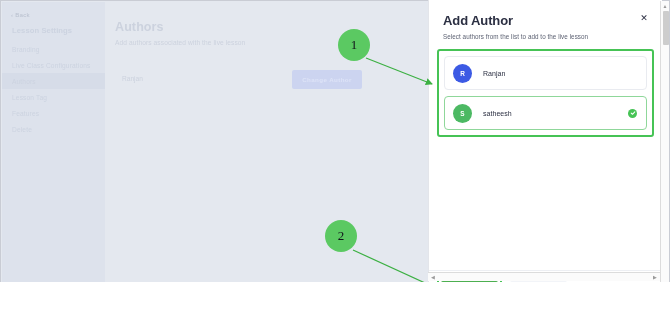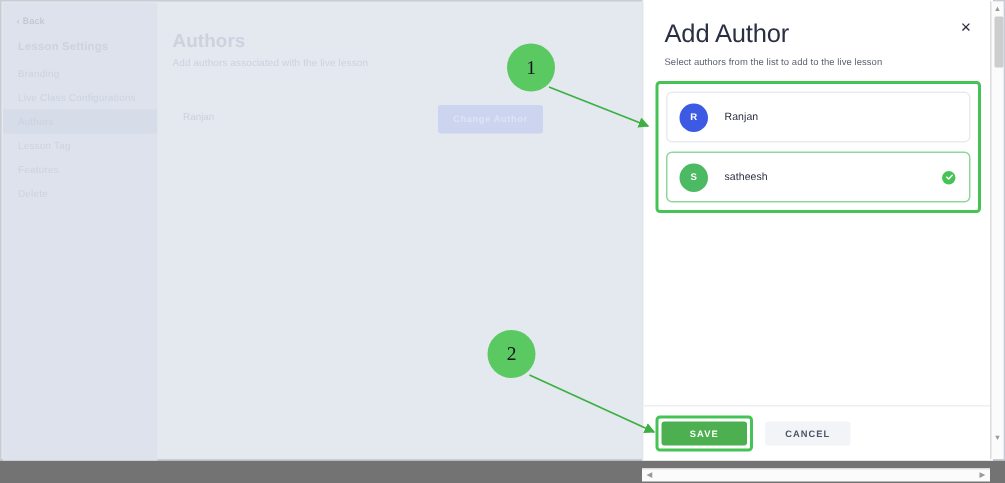--- a/index.html
+++ b/index.html
@@ -8,23 +8,23 @@
     background: #ffffff;
   }
   body {
     font-family: "Liberation Sans", sans-serif;
     -webkit-font-smoothing: antialiased;
   }
 
   #screen {
     position: relative;
     width: 670px;
-    height: 322px;
+    height: 282px;
     overflow: hidden;
-    background: #737373;
+    background: #fef9c3;
     box-sizing: border-box;
   }
 
   
   .app-bg {
     position: absolute;
     left: 0; top: 0;
     width: 670px;
     height: 307px;
     background: #e4e8ef;
@@ -124,22 +124,22 @@
     background: #ffffff;
     border-left: 1px solid #e3e5ea;
     box-sizing: border-box;
     overflow: hidden;
   }
   .drawer-head {
     padding: 13px 14px 0 14px;
     position: relative;
   }
   .drawer-title {
-    font-size: 17px;
-    font-weight: normal;
+    font-size: 13px;
+    font-weight: bold;
     color: #2b2f42;
     letter-spacing: -.1px;
   }
   .drawer-sub {
     margin-top: 5px;
     font-size: 6.3px;
     color: #5d6273;
     letter-spacing: .05px;
   }
   .close-icon {

